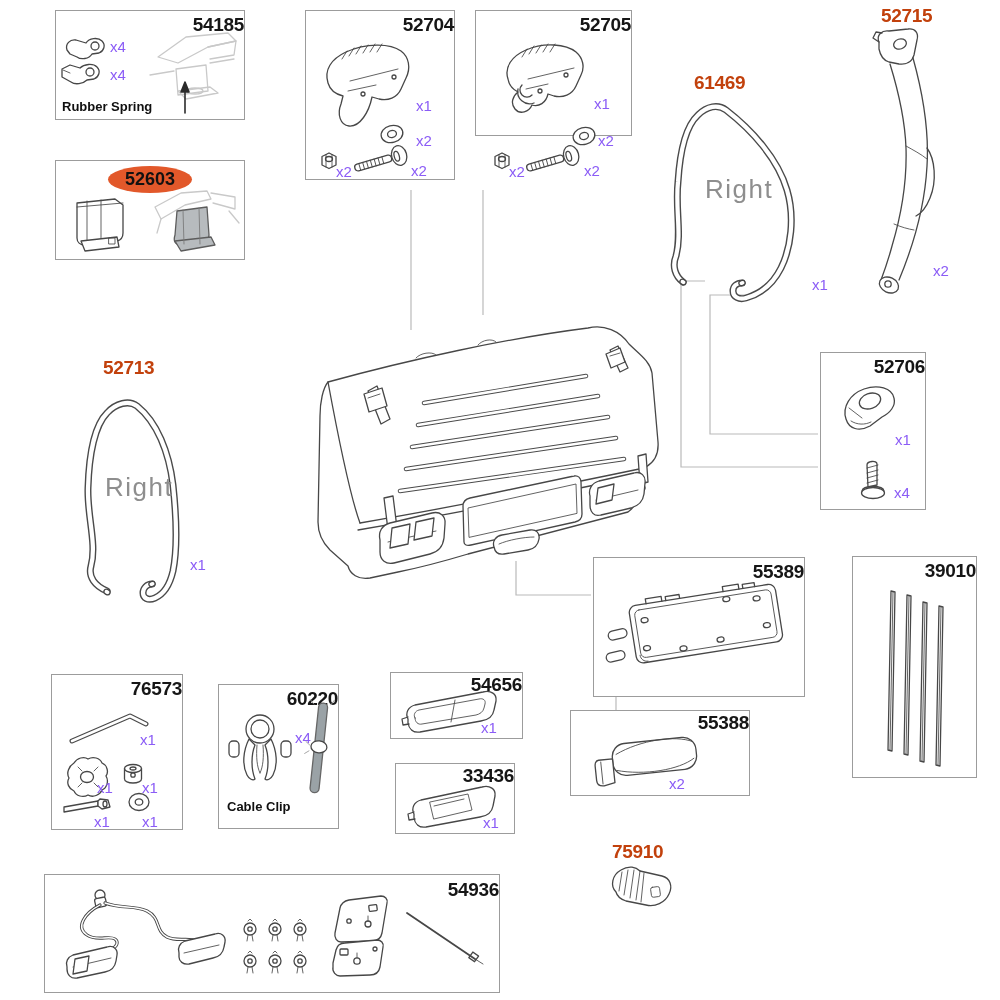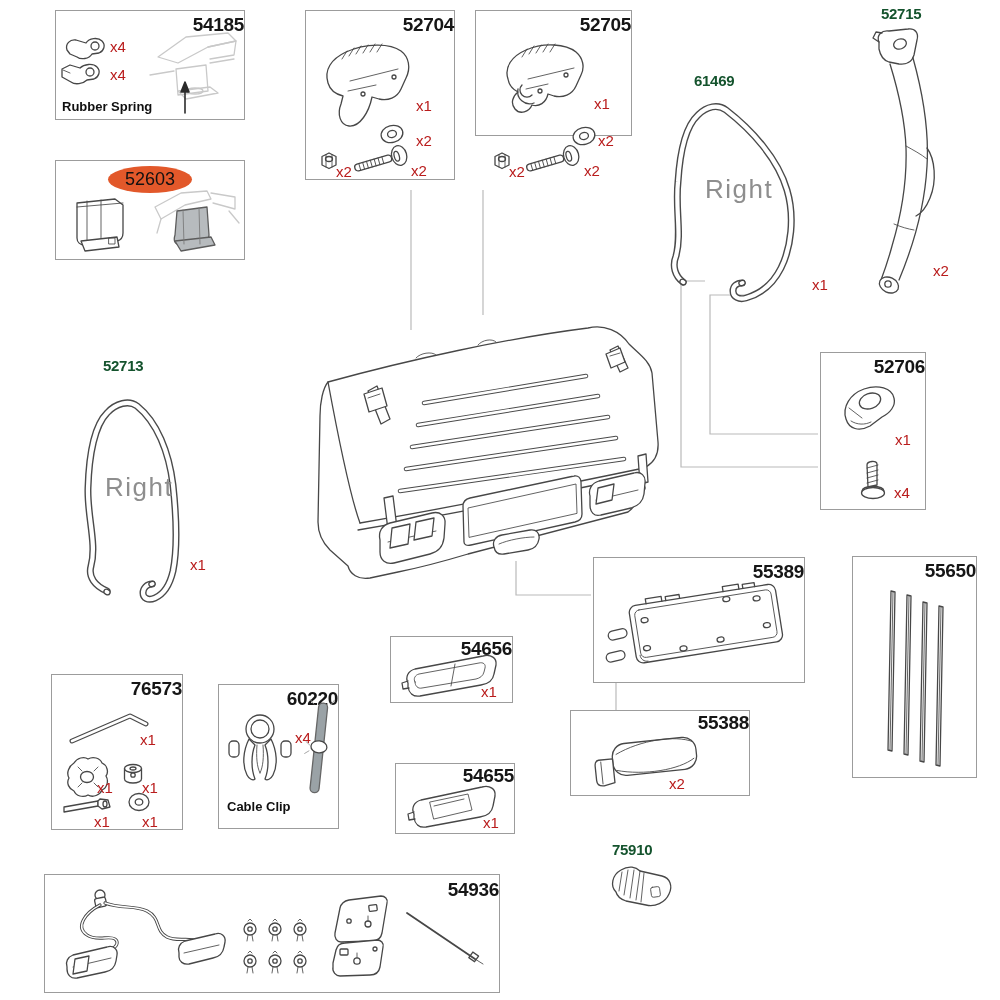--- a/index.html
+++ b/index.html
@@ -1,27 +1,27 @@
 <!DOCTYPE html>
 <html><head>
 <meta charset="utf-8">
 <style>
   html,body{margin:0;padding:0;background:#fff;}
   .canvas{position:relative;width:1000px;height:1000px;background:#fff;overflow:hidden;
           font-family:"Liberation Sans",sans-serif;color:#1b1b1b;}
   .pbox{position:absolute;border:1px solid #9c9c9c;background:#fff;box-sizing:border-box;}
   .pn{position:absolute;top:3px;left:0;right:0;text-align:right;font-size:19px;font-weight:700;
       letter-spacing:-0.3px;color:#161616;}
-  .pn-free{position:absolute;font-size:15px;font-weight:700;letter-spacing:-0.3px;color:#14532d;}
-  .qty{position:absolute;font-size:15px;color:#b91c1c;}
+  .pn-free{position:absolute;font-size:19px;font-weight:700;letter-spacing:-0.3px;color:#c2410c;}
+  .qty{position:absolute;font-size:15px;color:#8b5cf6;}
   .side-label{position:absolute;font-size:26px;color:#8e8e8e;letter-spacing:1.5px;}
   .caption{position:absolute;font-size:13px;font-weight:700;color:#101010;}
   .badge{position:absolute;left:50%;transform:translateX(-50%);top:5px;width:84px;height:27px;
          border-radius:50%;display:flex;align-items:center;justify-content:center;
-         font-size:18px;font-weight:400;color:#111;}
+         font-size:18px;font-weight:700;color:#111;}
   svg.draw{position:absolute;overflow:visible;}
   .draw *{fill:none;stroke:#474747;stroke-width:1.3;stroke-linecap:round;stroke-linejoin:round;}
   .draw .thin{stroke-width:0.85;}
   .draw .fillw{fill:#fff;}
   .draw .fillg{fill:#b7bbbe;stroke:#5c5c5c;}
   .draw .light{stroke:#c9c9c9;}
   .draw .dark{stroke:#2b2b2b;stroke-width:1.6;}
   .draw .tubeO{stroke-width:7;stroke:#4a4a4a;}
   .draw .tubeI{stroke-width:4.2;stroke:#fff;}
   .draw .cabO{stroke-width:3.2;}
@@ -238,21 +238,21 @@
     <span class="qty" style="left:74px;top:78px">x1</span>
     <svg class="draw" style="left:36px;top:102px" width="36" height="46" viewBox="0 0 36 46">
       <path class="fillw" d="M10,10 C10,6 20,5 20,9 L20,30 L11,32 Z"></path>
       <path class="thin" d="M10,13 L21,10 M10,18 L21,15 M10,23 L21,20 M10,28 L21,25"></path>
       <ellipse class="fillw" cx="16" cy="38" rx="11.5" ry="5.5"></ellipse>
       <path d="M5,36 C6,30 26,30 27,36"></path>
     </svg>
     <span class="qty" style="left:73px;top:131px">x4</span>
   </section>
 
-  <section class="pbox" style="left:593px;top:557px;width:212px;height:126px">
+  <section class="pbox" style="left:593px;top:557px;width:212px;height:140px">
     <div class="pn">55389</div>
     <svg class="draw" style="left:6px;top:6px" width="200" height="112" viewBox="0 0 200 112">
       <rect x="8" y="66" width="19" height="9" rx="4.5" transform="rotate(-14 17 70)"></rect>
       <rect x="6" y="88" width="19" height="9" rx="4.5" transform="rotate(-14 15 92)"></rect>
       <g transform="rotate(-9 110 60)">
         <rect class="fillw" x="32" y="30" width="148" height="58" rx="7"></rect>
         <rect class="thin" x="37" y="35" width="138" height="48" rx="5"></rect>
         <path d="M50,30 L50,25 L66,25 L66,30 M70,30 L70,26 L84,26 L84,30 M128,30 L128,25 L144,25 L144,30 M148,30 L148,26 L160,26 L160,30"></path>
         <ellipse cx="46" cy="46" rx="3.5" ry="2.5"></ellipse>
           <ellipse cx="44" cy="74" rx="3.5" ry="2.5"></ellipse>
@@ -260,21 +260,21 @@
           <ellipse cx="118" cy="77" rx="3.5" ry="2.5"></ellipse>
         <ellipse cx="160" cy="42" rx="3.5" ry="2.5"></ellipse>
           <ellipse cx="166" cy="70" rx="3.5" ry="2.5"></ellipse>
         <ellipse cx="130" cy="38" rx="3.5" ry="2.5"></ellipse>
         <path class="thin" d="M36,80 C36,84 39,87 43,87"></path>
       </g>
     </svg>
   </section>
 
   <section class="pbox" style="left:852px;top:556px;width:125px;height:222px">
-    <div class="pn">55650</div>
+    <div class="pn">39010</div>
     <svg class="draw" style="left:32px;top:34px" width="66" height="182" viewBox="0 0 66 182">
       <path class="fillw" d="M6,0 L10,1 L7,160 L3,159 Z"></path>
         <path class="thin" d="M8,1 L5,159"></path>
       <path class="fillw" d="M22,4 L26,5 L23,164 L19,163 Z"></path>
         <path class="thin" d="M24,5 L21,163"></path>
       <path class="fillw" d="M38,11 L42,12 L39,171 L35,170 Z"></path>
         <path class="thin" d="M40,12 L37,170"></path>
       <path class="fillw" d="M54,15 L58,16 L55,175 L51,174 Z"></path>
         <path class="thin" d="M56,16 L53,174"></path>
     </svg>
@@ -328,33 +328,33 @@
     <svg class="draw" style="left:84px;top:14px" width="34" height="104" viewBox="0 0 34 104">
       <g transform="rotate(6 17 52)">
         <rect x="11" y="4" width="9" height="90" rx="4.5" style="fill:#9aa2a6;stroke:#666"></rect>
         <ellipse class="fillw" cx="15.5" cy="48" rx="8" ry="6"></ellipse>
         <path class="thin" d="M2,2 L6,6 M26,0 L23,5 M2,44 L6,47 M2,56 L6,53" style="stroke:#9a9a9a"></path>
       </g>
     </svg>
     <div class="caption" style="left:8px;top:114px">Cable Clip</div>
   </section>
 
-  <section class="pbox" style="left:390px;top:636px;width:123px;height:67px">
+  <section class="pbox" style="left:390px;top:672px;width:133px;height:67px">
     <div class="pn" style="top:1px">54656</div>
     <svg class="draw" style="left:8px;top:14px" width="112" height="50" viewBox="0 0 112 50">
       <path class="fillw" d="M9,32 C6,26 9,20 16,18 L84,5 C92,3 98,7 97,14 L95,23 C94,29 89,33 82,34 L21,45 C14,46 10,42 9,36 Z"></path>
       <path class="thin" d="M16,31 C14,28 16,24 20,23 L80,12 C84,11 87,13 86,17 L85,21 C84,25 81,27 77,28 L23,37 C19,38 16,35 16,31 Z"></path>
       <path class="thin" d="M56,13 L52,35"></path>
       <path d="M9,30 L3,32 L4,38 L10,37"></path>
     </svg>
     <span class="qty" style="left:90px;top:46px">x1</span>
   </section>
 
   <section class="pbox" style="left:395px;top:763px;width:120px;height:71px">
-    <div class="pn" style="top:1px">54655</div>
+    <div class="pn" style="top:1px">33436</div>
     <svg class="draw" style="left:8px;top:16px" width="104" height="52" viewBox="0 0 104 52">
       <path class="fillw" d="M10,34 C7,28 10,22 17,20 L78,7 C86,5 92,9 91,16 L89,26 C88,32 83,36 76,37 L22,47 C15,48 11,44 10,38 Z"></path>
       <path class="thin" d="M26,22 L64,14 L68,30 L30,39 Z M30,26 L60,19"></path>
       <path d="M10,32 L4,34 L5,40 L11,39"></path>
     </svg>
     <span class="qty" style="left:87px;top:50px">x1</span>
   </section>
 
   <section class="pbox" style="left:570px;top:710px;width:180px;height:86px">
     <div class="pn" style="top:1px">55388</div>

